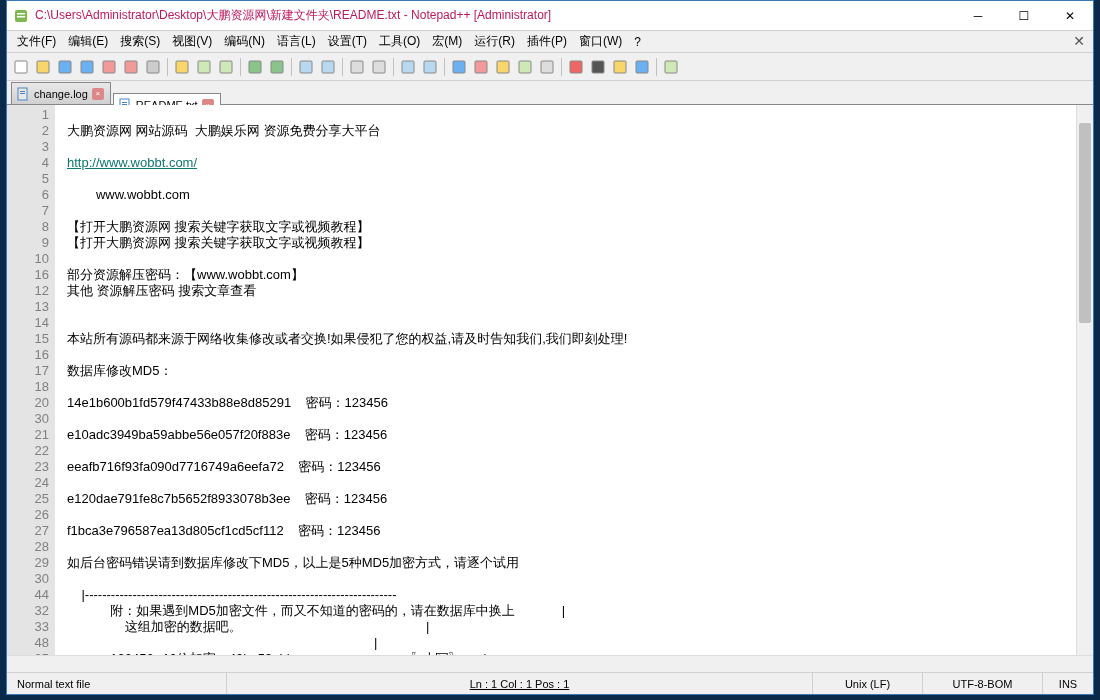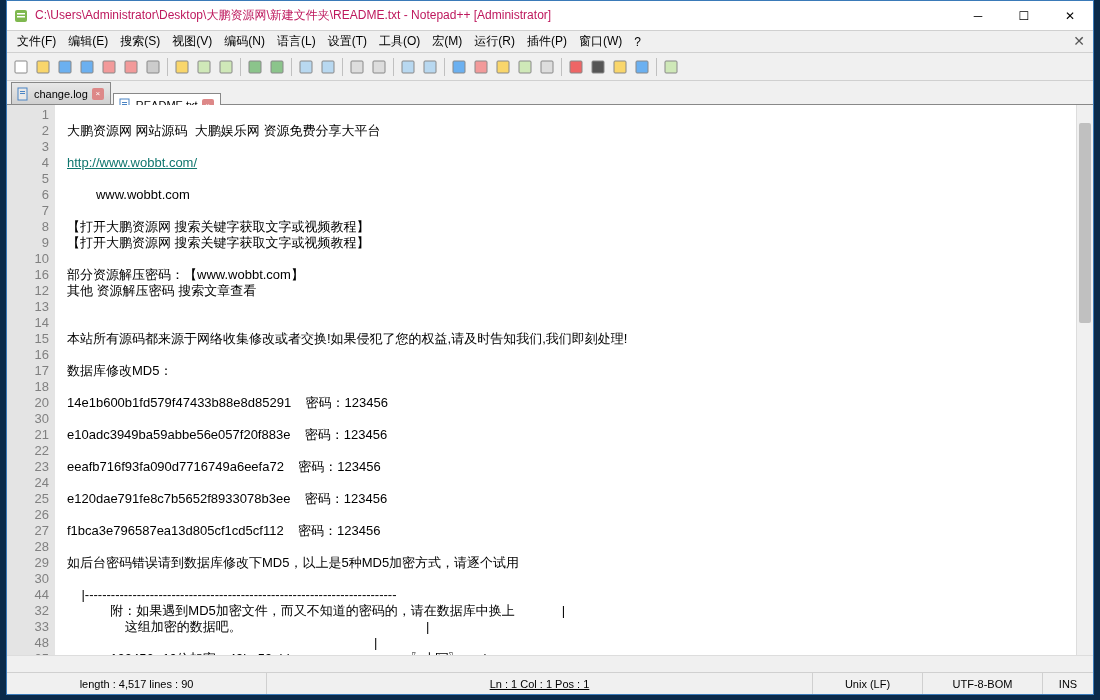--- a/index.html
+++ b/index.html
@@ -281,19 +281,19 @@
         <div>35</div>
       </div>
     <div class="code"><div>&nbsp;</div><div>大鹏资源网 网站源码  大鹏娱乐网 资源免费分享大平台</div><div>&nbsp;</div><div><a href="#">http://www.wobbt.com/</a></div><div>&nbsp;</div><div>        www.wobbt.com</div><div>&nbsp;</div><div>【打开大鹏资源网 搜索关键字获取文字或视频教程】</div><div>【打开大鹏资源网 搜索关键字获取文字或视频教程】</div><div>&nbsp;</div><div>部分资源解压密码：【www.wobbt.com】</div><div>其他 资源解压密码 搜索文章查看</div><div>&nbsp;</div><div>&nbsp;</div><div>本站所有源码都来源于网络收集修改或者交换!如果侵犯了您的权益,请及时告知我们,我们即刻处理!</div><div>&nbsp;</div><div>数据库修改MD5：</div><div>&nbsp;</div><div>14e1b600b1fd579f47433b88e8d85291    密码：123456</div><div>&nbsp;</div><div>e10adc3949ba59abbe56e057f20f883e    密码：123456</div><div>&nbsp;</div><div>eeafb716f93fa090d7716749a6eefa72    密码：123456</div><div>&nbsp;</div><div>e120dae791fe8c7b5652f8933078b3ee    密码：123456</div><div>&nbsp;</div><div>f1bca3e796587ea13d805cf1cd5cf112    密码：123456</div><div>&nbsp;</div><div>如后台密码错误请到数据库修改下MD5，以上是5种MD5加密方式，请逐个试用</div><div>&nbsp;</div><div>    |------------------------------------------------------------------------</div><div>            附：如果遇到MD5加密文件，而又不知道的密码的，请在数据库中换上             |</div><div>                这组加密的数据吧。                                                   |</div><div>                                                                                     |</div><div>            123456--10位加密---49ba59abbe                              〖小写〗      |</div></div>
     <div class="vscroll">
       <div class="vscroll-thumb"></div>
     </div>
   </div>
   <div class="hscroll"></div>
 
   <div class="statusbar">
-    <div class="sb-cell" style="width:260px;justify-content:center">length : 4,517    lines : 90</div>
+    <div class="sb-cell" style="width:220px">Normal text file</div>
     <div class="sb-cell wide" style="justify-content:center">Ln : 1    Col : 1    Pos : 1</div>
     <div class="sb-cell" style="width:110px;justify-content:center">Unix (LF)</div>
     <div class="sb-cell" style="width:120px;justify-content:center">UTF-8-BOM</div>
     <div class="sb-cell" style="width:50px;border-right:none;justify-content:center">INS</div>
   </div>
 </div>
 
 </body></html>

